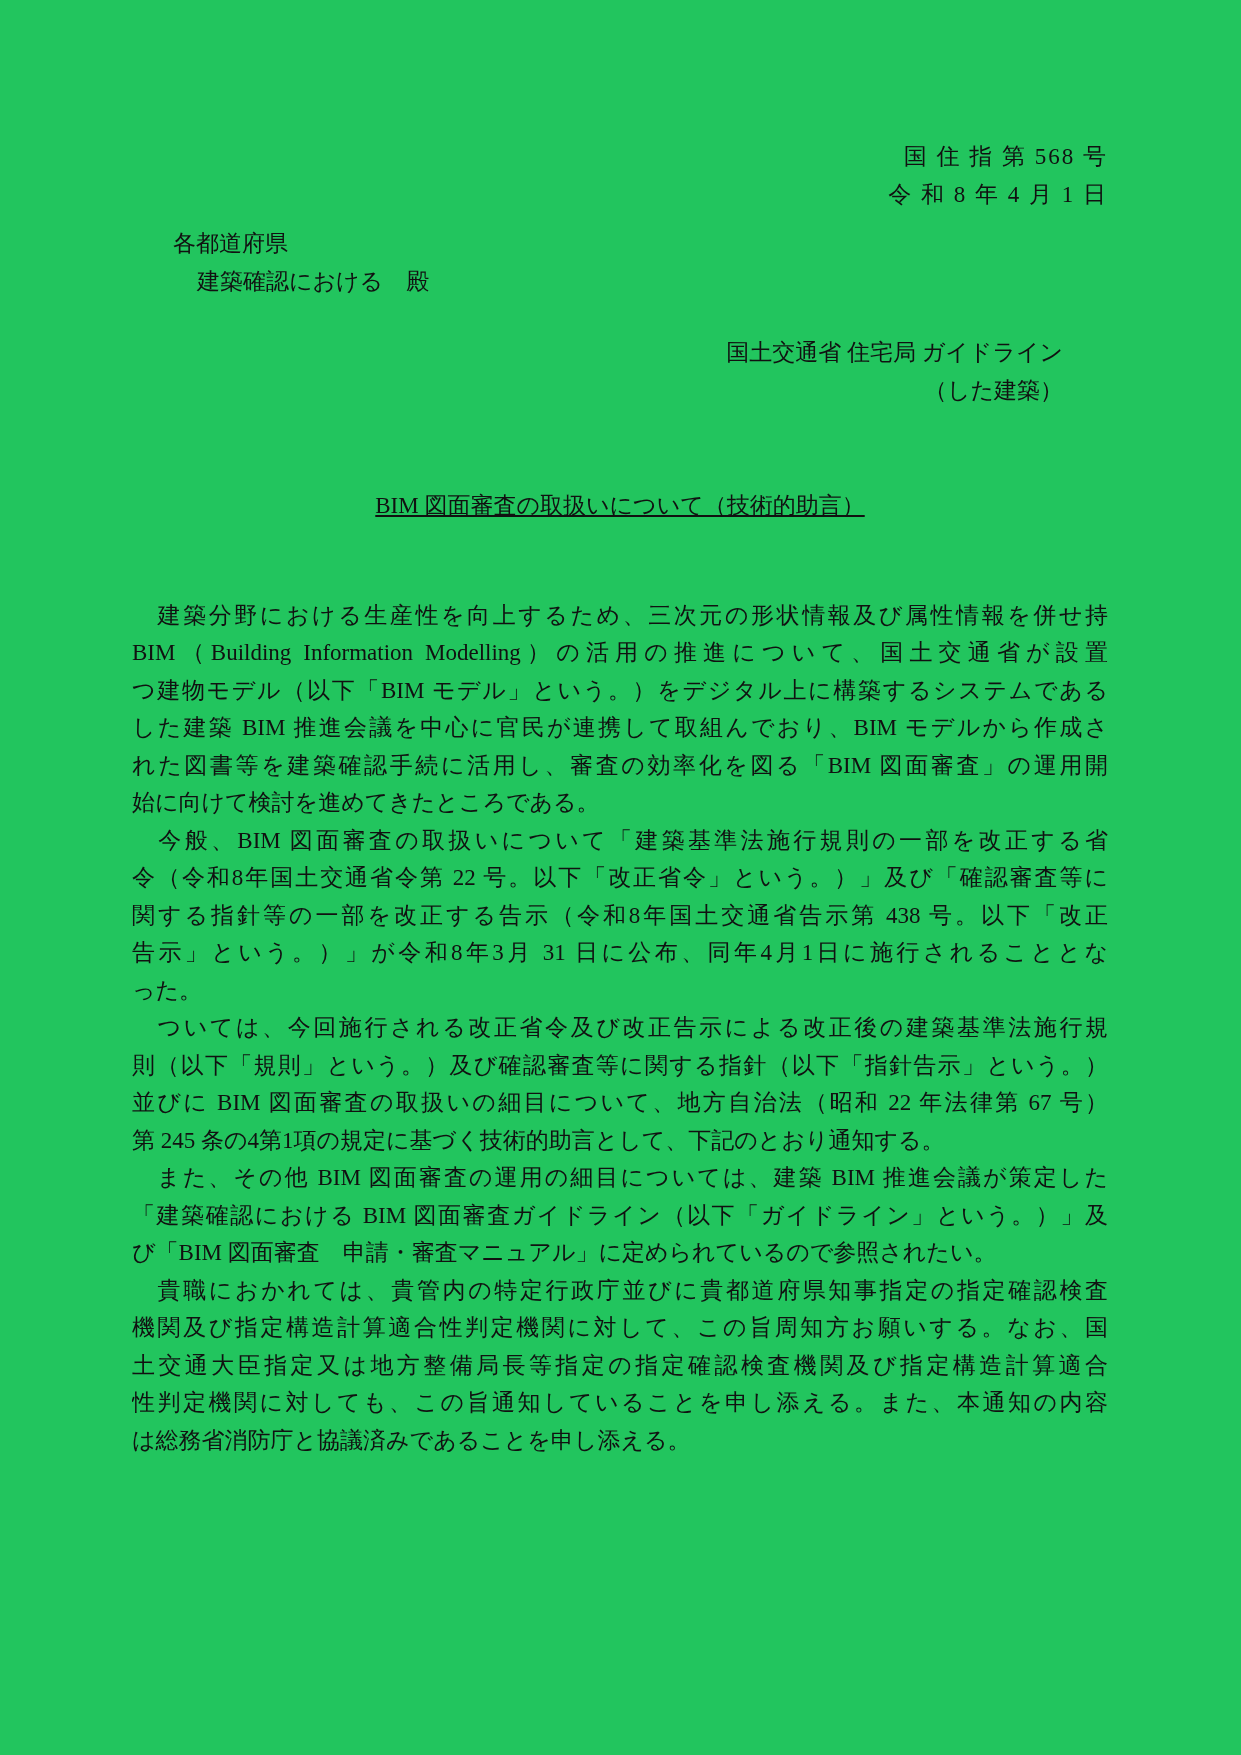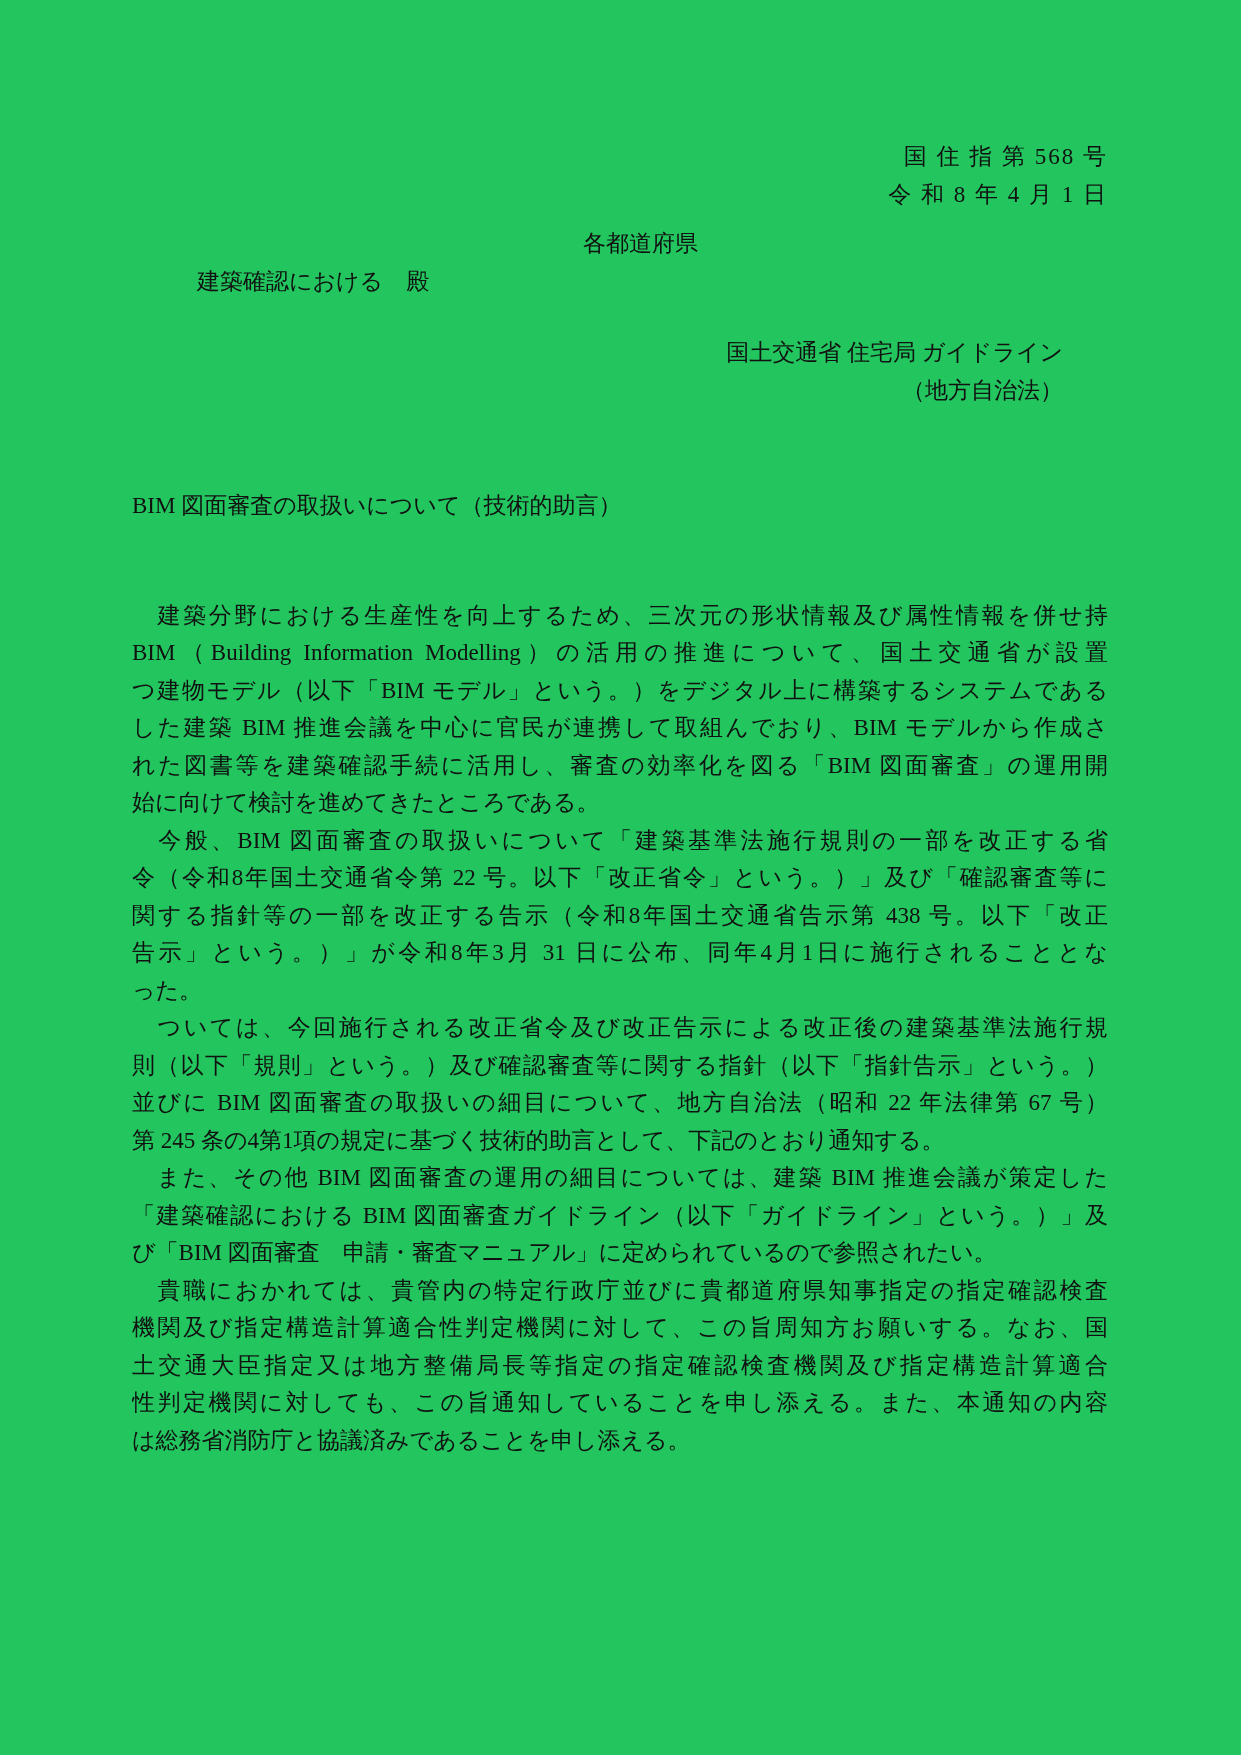--- a/index.html
+++ b/index.html
@@ -22,32 +22,33 @@
   }
   
   .doc-meta {
     text-align: right;
     letter-spacing: 2px;
   }
   
   .recipient {
     margin-top: 12px;
   }
-  .recipient .r1 { padding-left: 41px; text-align: center; }
+  .recipient .r1 { padding-left: 41px; }
   .recipient .r2 { padding-left: 65px; }
   
   .sender-block {
     margin-top: 34px;
     text-align: right;
     padding-right: 45px;
   }
   
   .subject {
     margin-top: 78px;
-    text-align: left;
+    text-align: center;
+    text-decoration: underline;
   }
   
   .body-text {
     margin-top: 72px;
     font-family: Liberation Serif, serif;
   }
   .para { margin: 0; }
   .line {
     text-align: justify;
     text-align-last: justify;
@@ -69,21 +70,21 @@
     <div>令 和 8 年 4 月 1 日</div>
   </div>
 
   <div class="recipient">
     <div class="r1">各都道府県</div>
     <div class="r2">建築確認における　殿</div>
   </div>
 
   <div class="sender-block">
     <div>国土交通省 住宅局 ガイドライン</div>
-    <div>（地方自治法）</div>
+    <div>（した建築）</div>
   </div>
 
   <div class="subject">BIM 図面審査の取扱いについて（技術的助言）</div>
 
   <div class="body-text">
       <div class="para">
         <div class="line">　建築分野における生産性を向上するため、三次元の形状情報及び属性情報を併せ持</div>
         <div class="line">BIM（Building Information Modelling）の活用の推進について、国土交通省が設置</div>
         <div class="line">つ建物モデル（以下「BIM モデル」という。）をデジタル上に構築するシステムである</div>
         <div class="line">した建築 BIM 推進会議を中心に官民が連携して取組んでおり、BIM モデルから作成さ</div>

